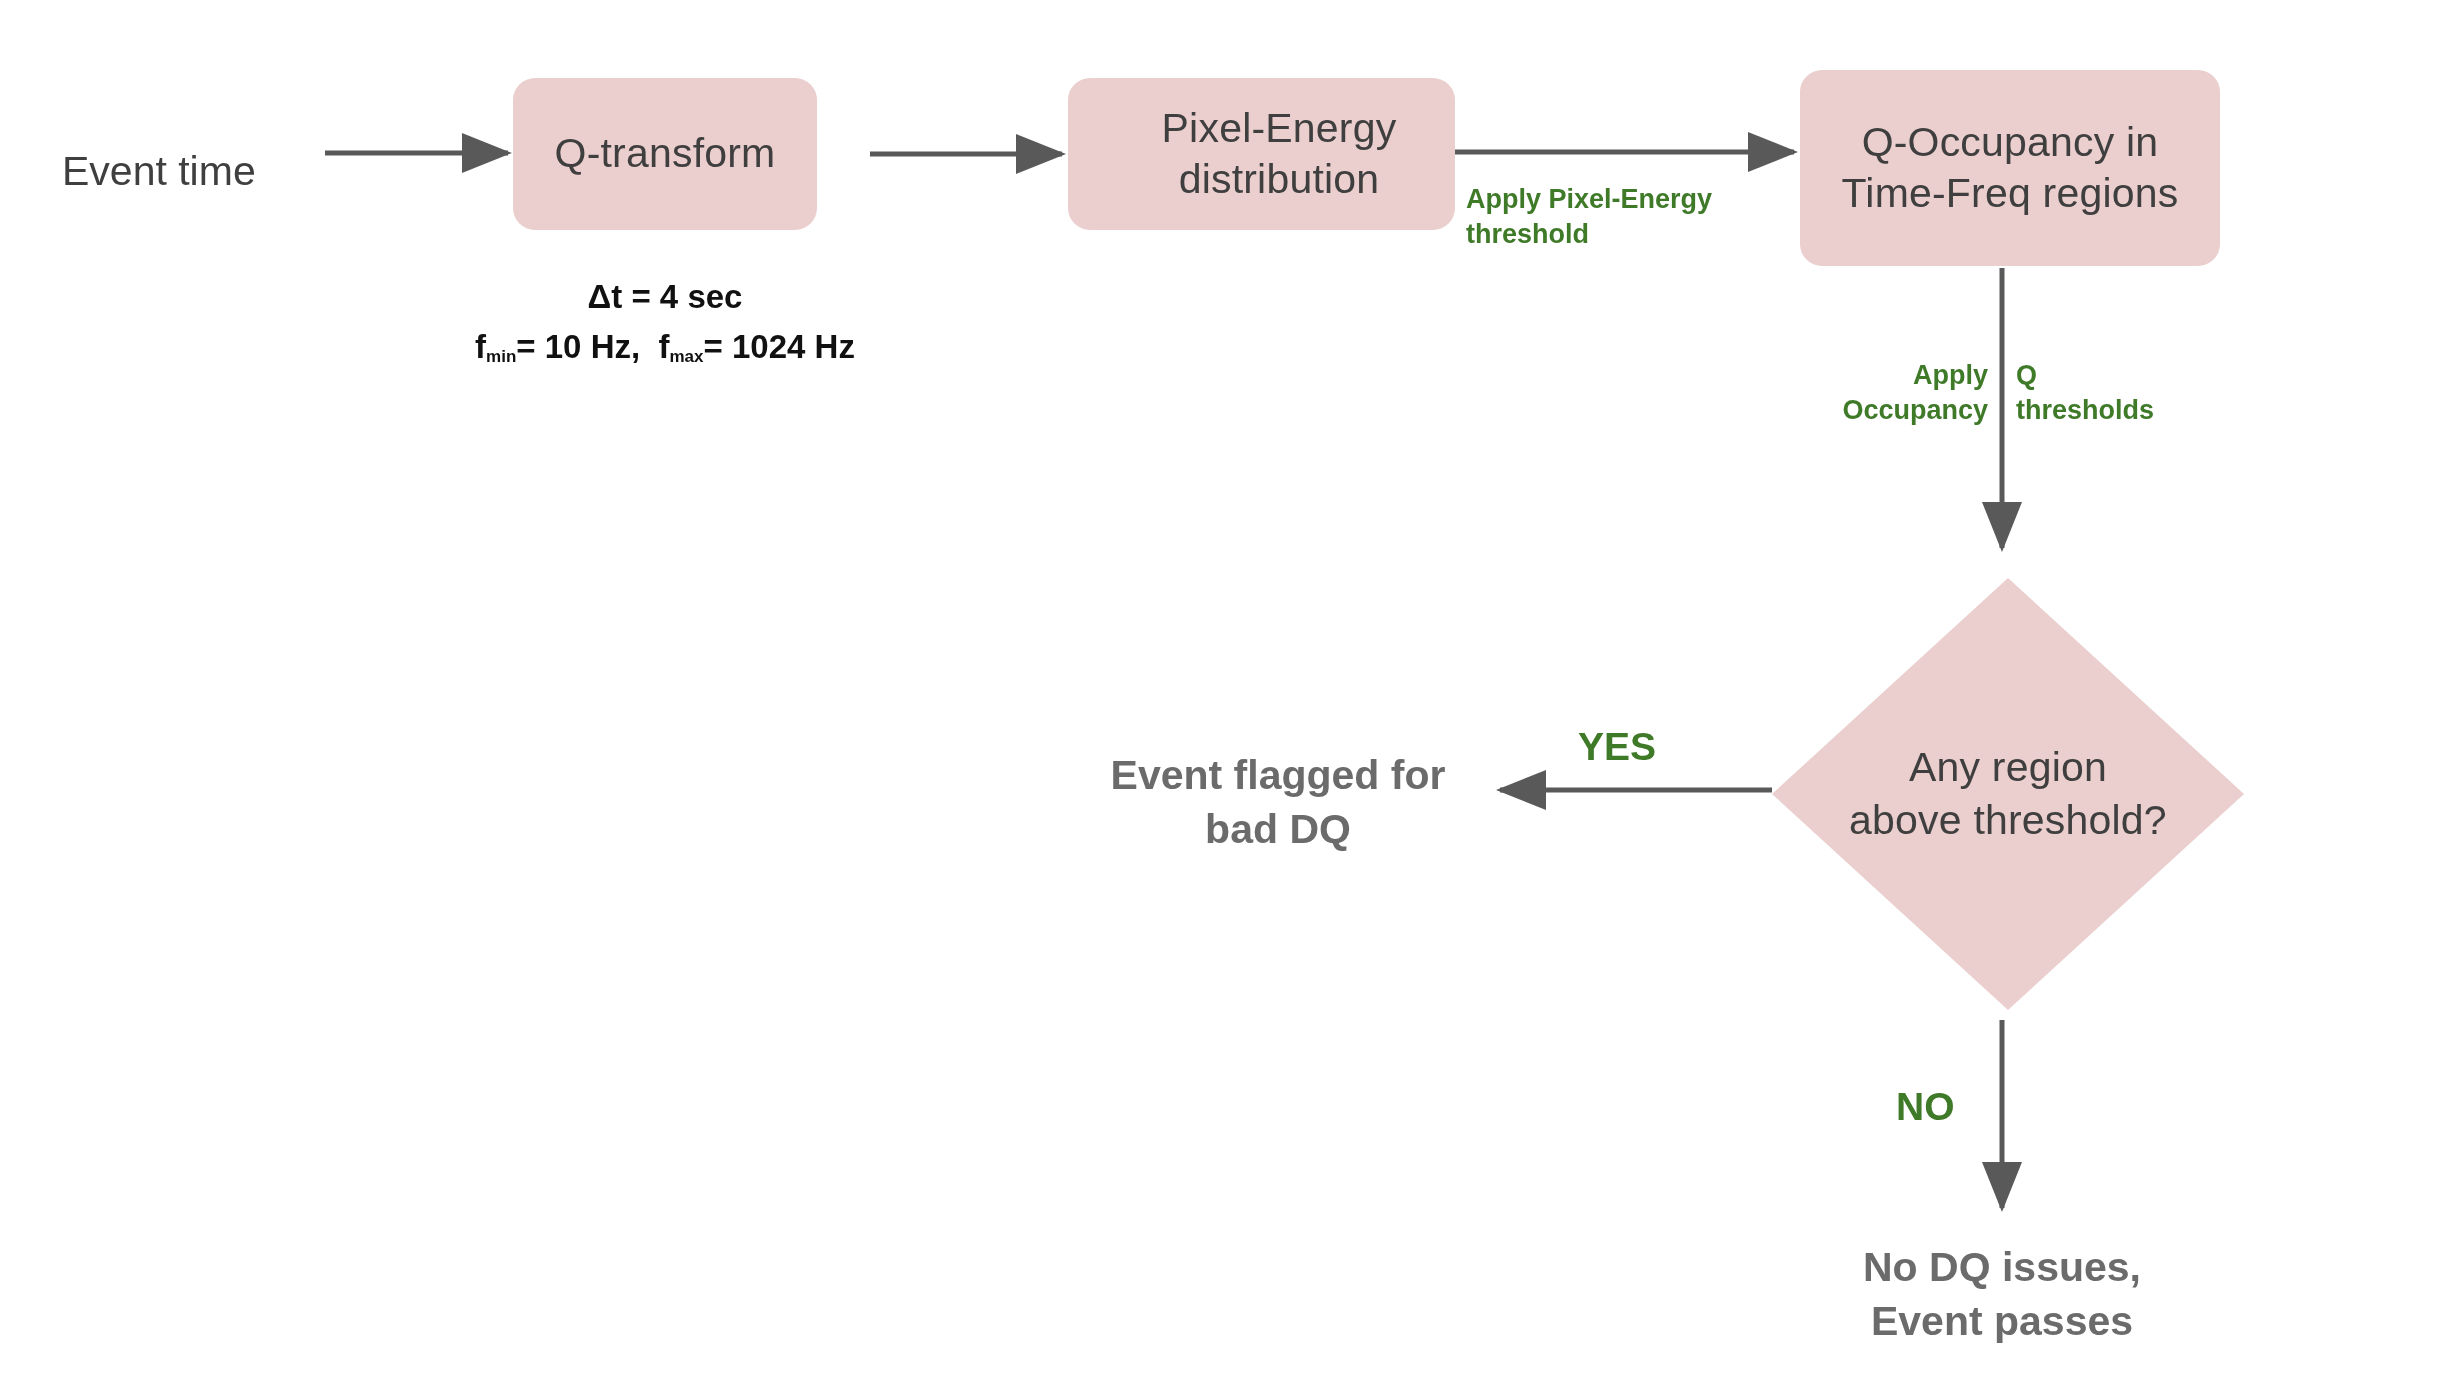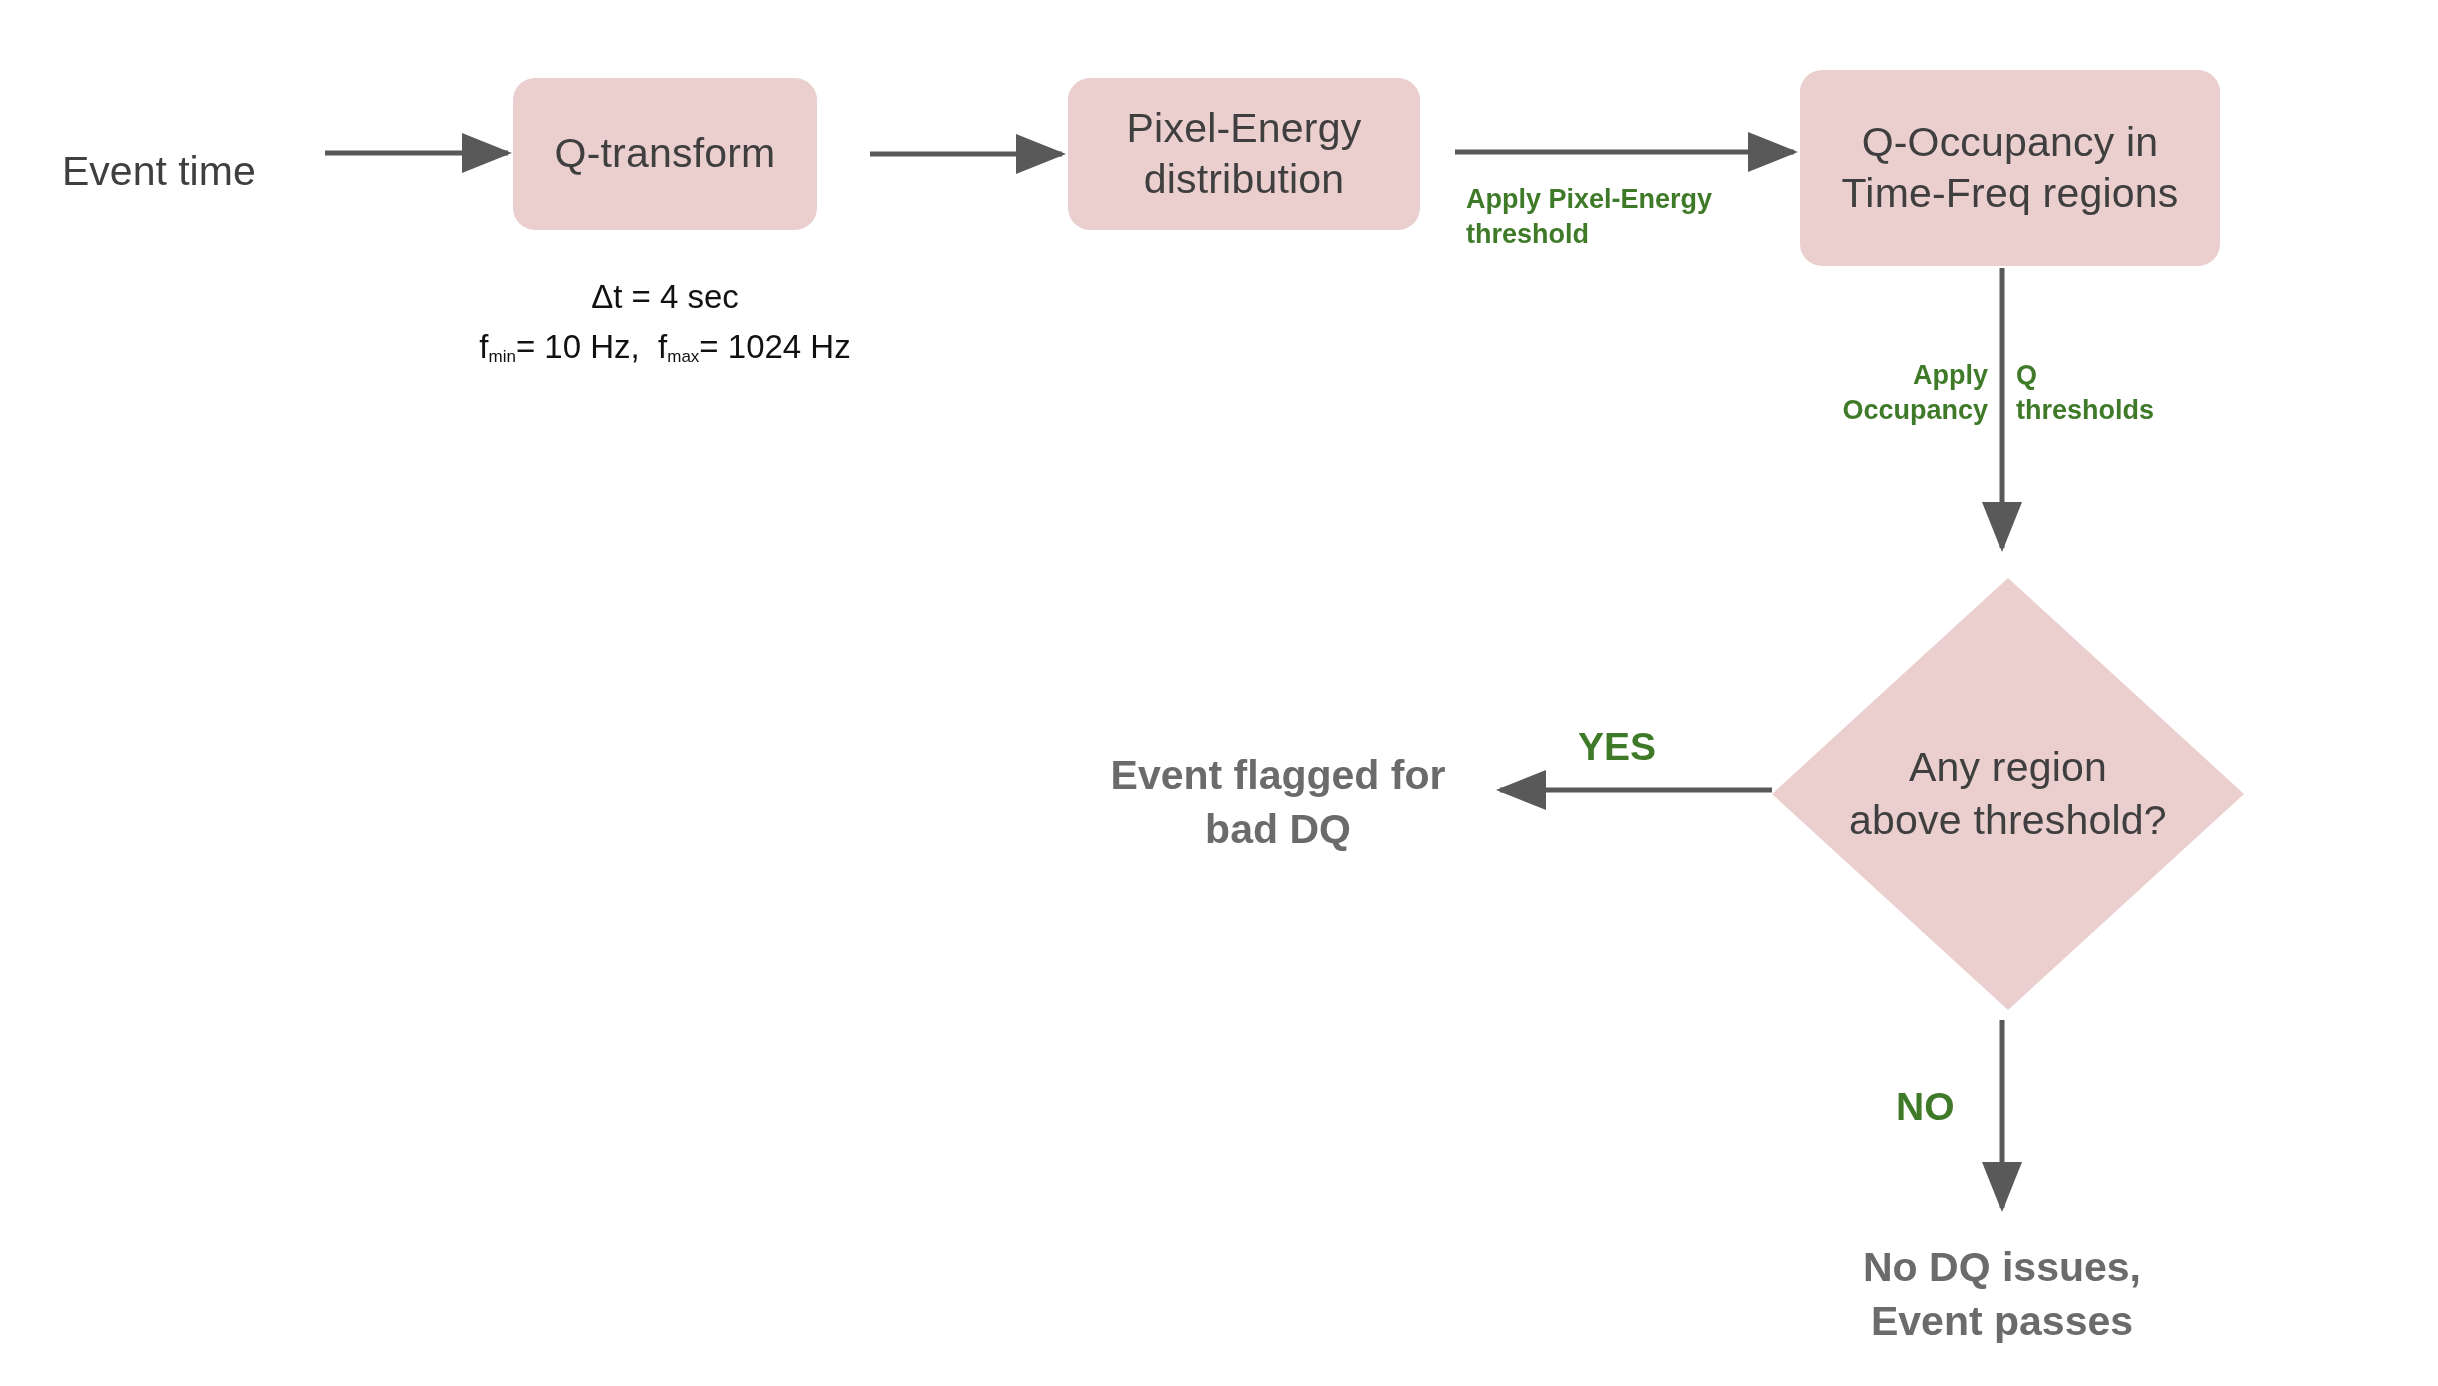--- a/index.html
+++ b/index.html
@@ -38,21 +38,21 @@
     font-size: 41px;
     font-weight: 400;
     line-height: 1.25;
     white-space: nowrap;
     margin-top: 16px;
   }
   .param-label {
     position: absolute;
     color: #111111;
     font-size: 33px;
-    font-weight: 400;
+    font-weight: 700;
     line-height: 1.5;
     text-align: center;
     white-space: nowrap;
   }
   .param-label sub {
     font-size: 17px;
     vertical-align: baseline;
     position: relative;
     top: 4px;
     letter-spacing: 0;
@@ -149,21 +149,21 @@
     <span>Q-transform</span>
   </div>
 
   <div class="param-label" style="left:400px; top:272px; width:530px;">
     <div>Δt = 4 sec</div>
     <div>
       <span>f</span><sub>min</sub><span>= 10 Hz,</span>&nbsp;&nbsp;<span>f</span><sub>max</sub><span>= 1024 Hz</span>
     </div>
   </div>
 
-  <div class="node" style="left:1068px; top:78px; width:352px; height:152px;">
+  <div class="node" style="left:1068px; top:78px; width:352px; height:152px;padding-left:35px;">
     <div>
       <div>Pixel-Energy</div>
       <div>distribution</div>
     </div>
   </div>
 
 
   <div class="edge-label" style="left:1466px; top:182px;">
     <div>Apply Pixel-Energy</div>
     <div>threshold</div>

